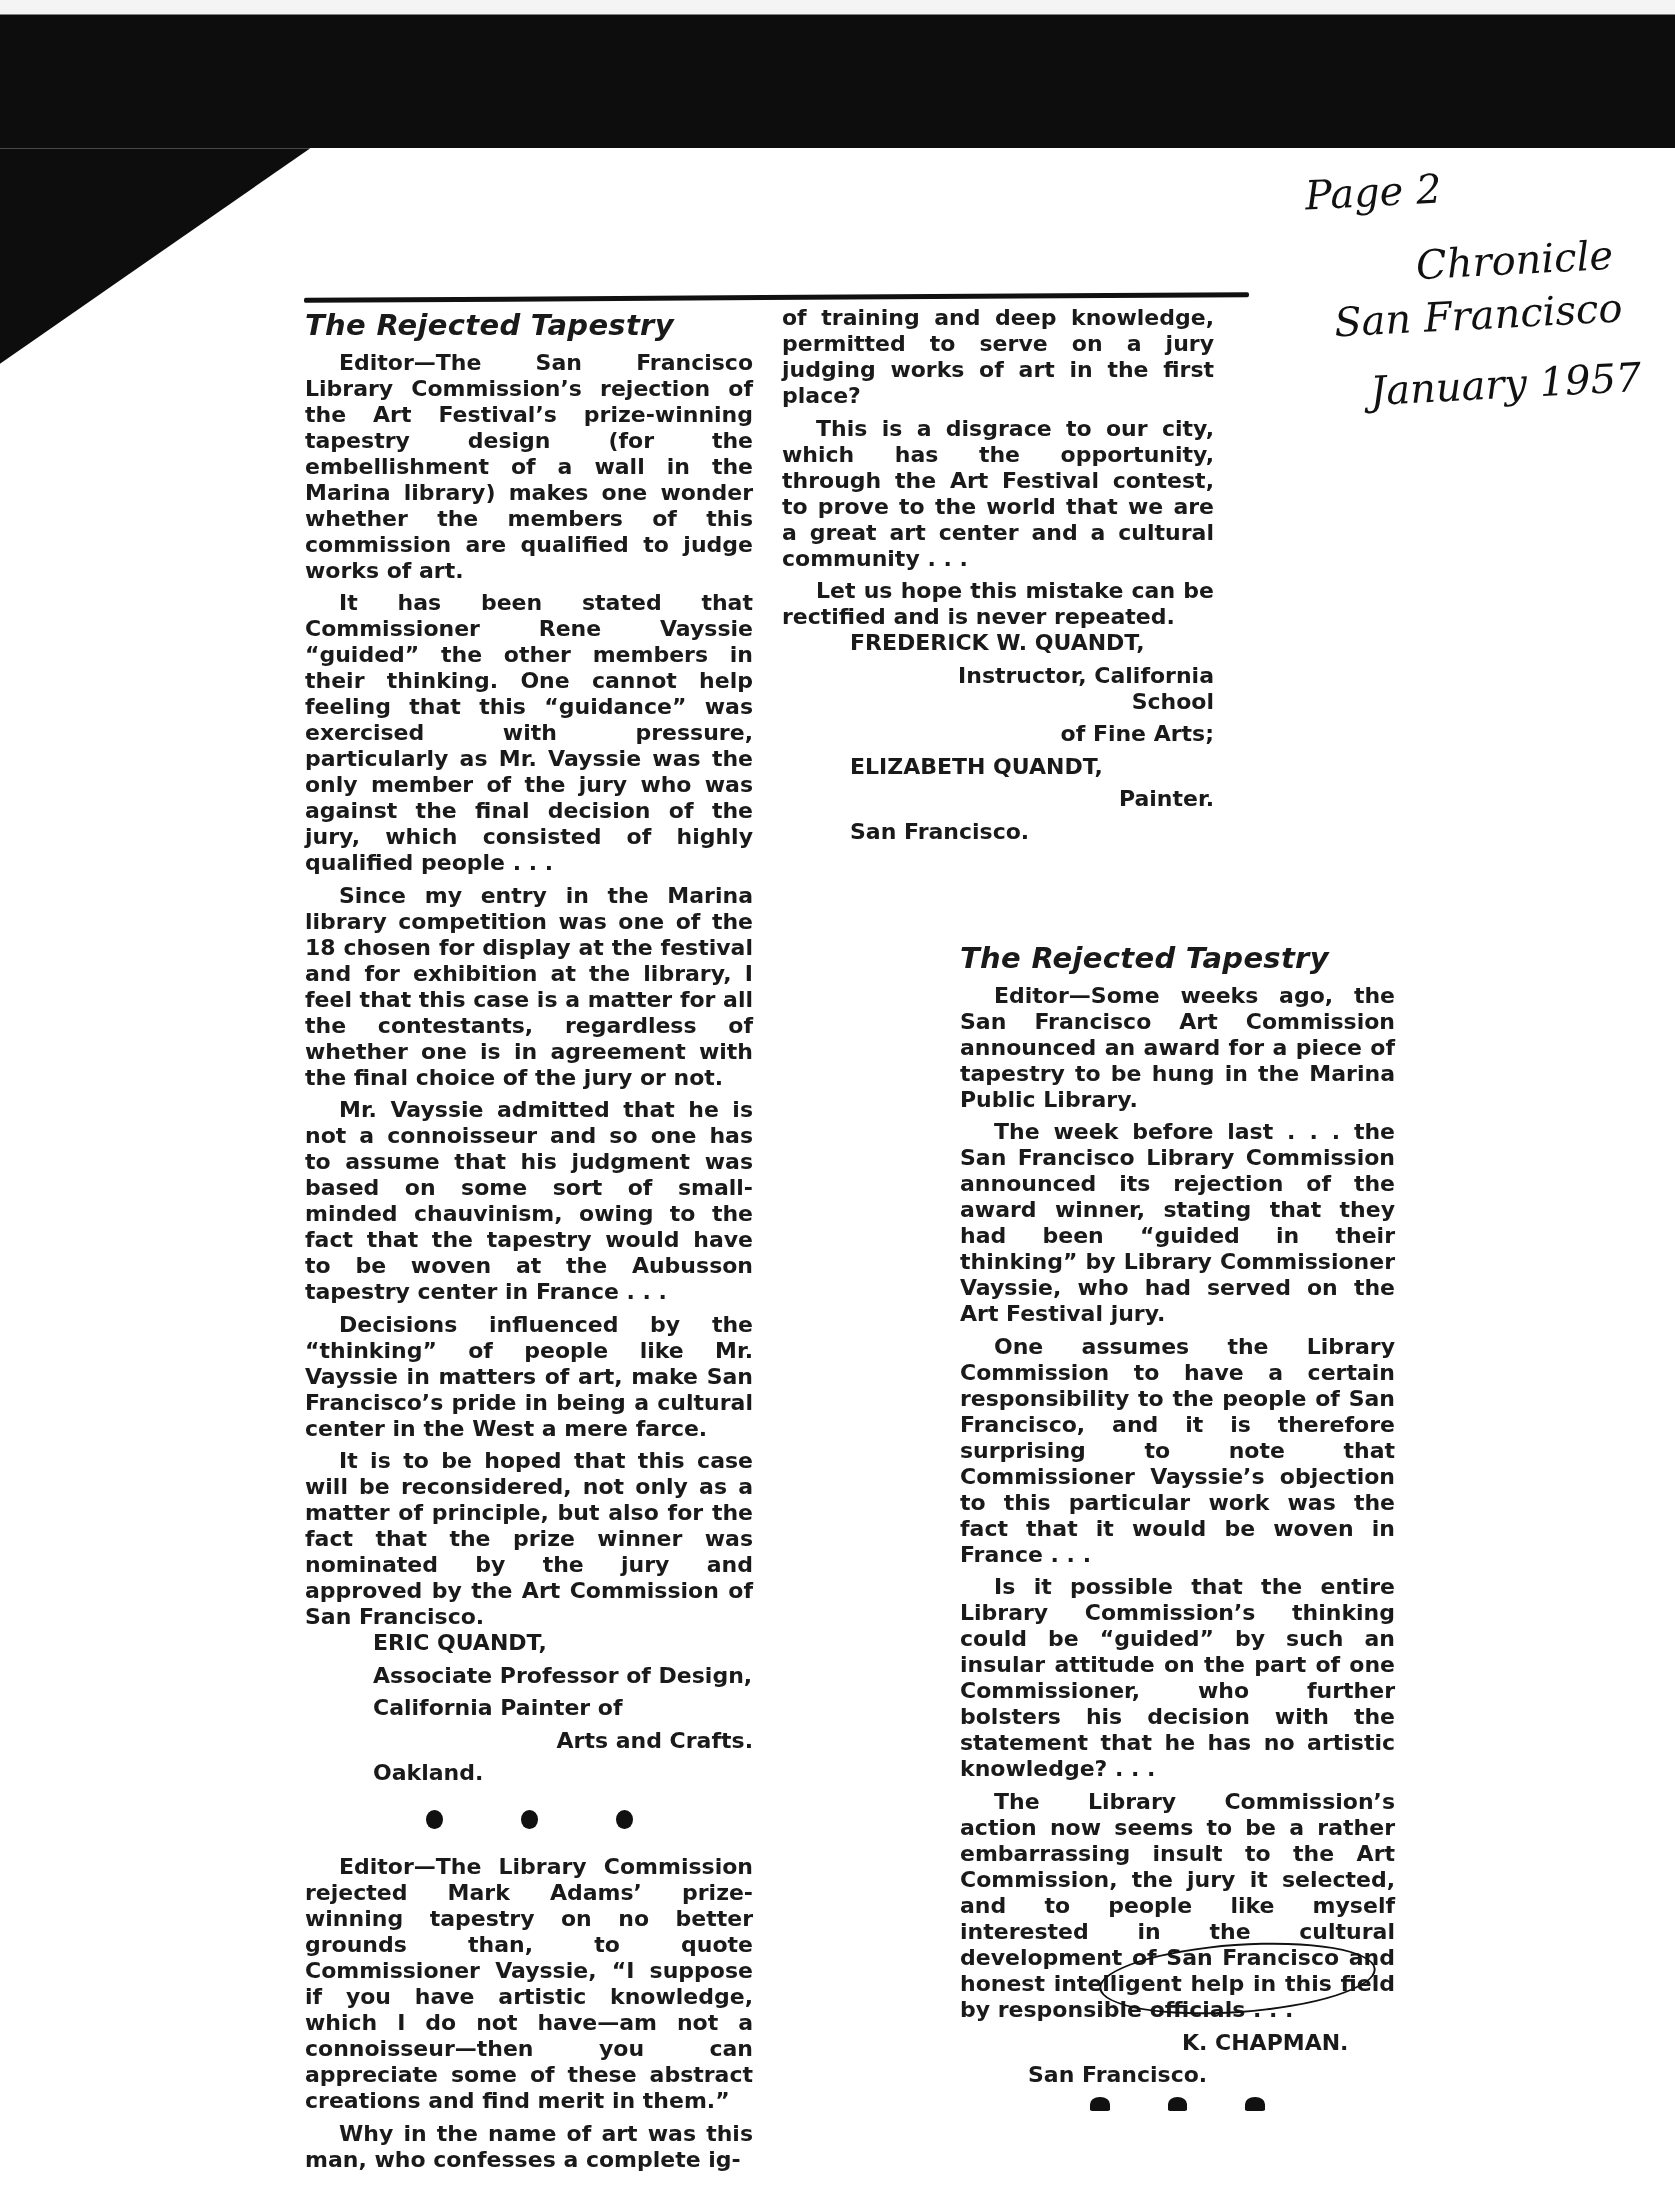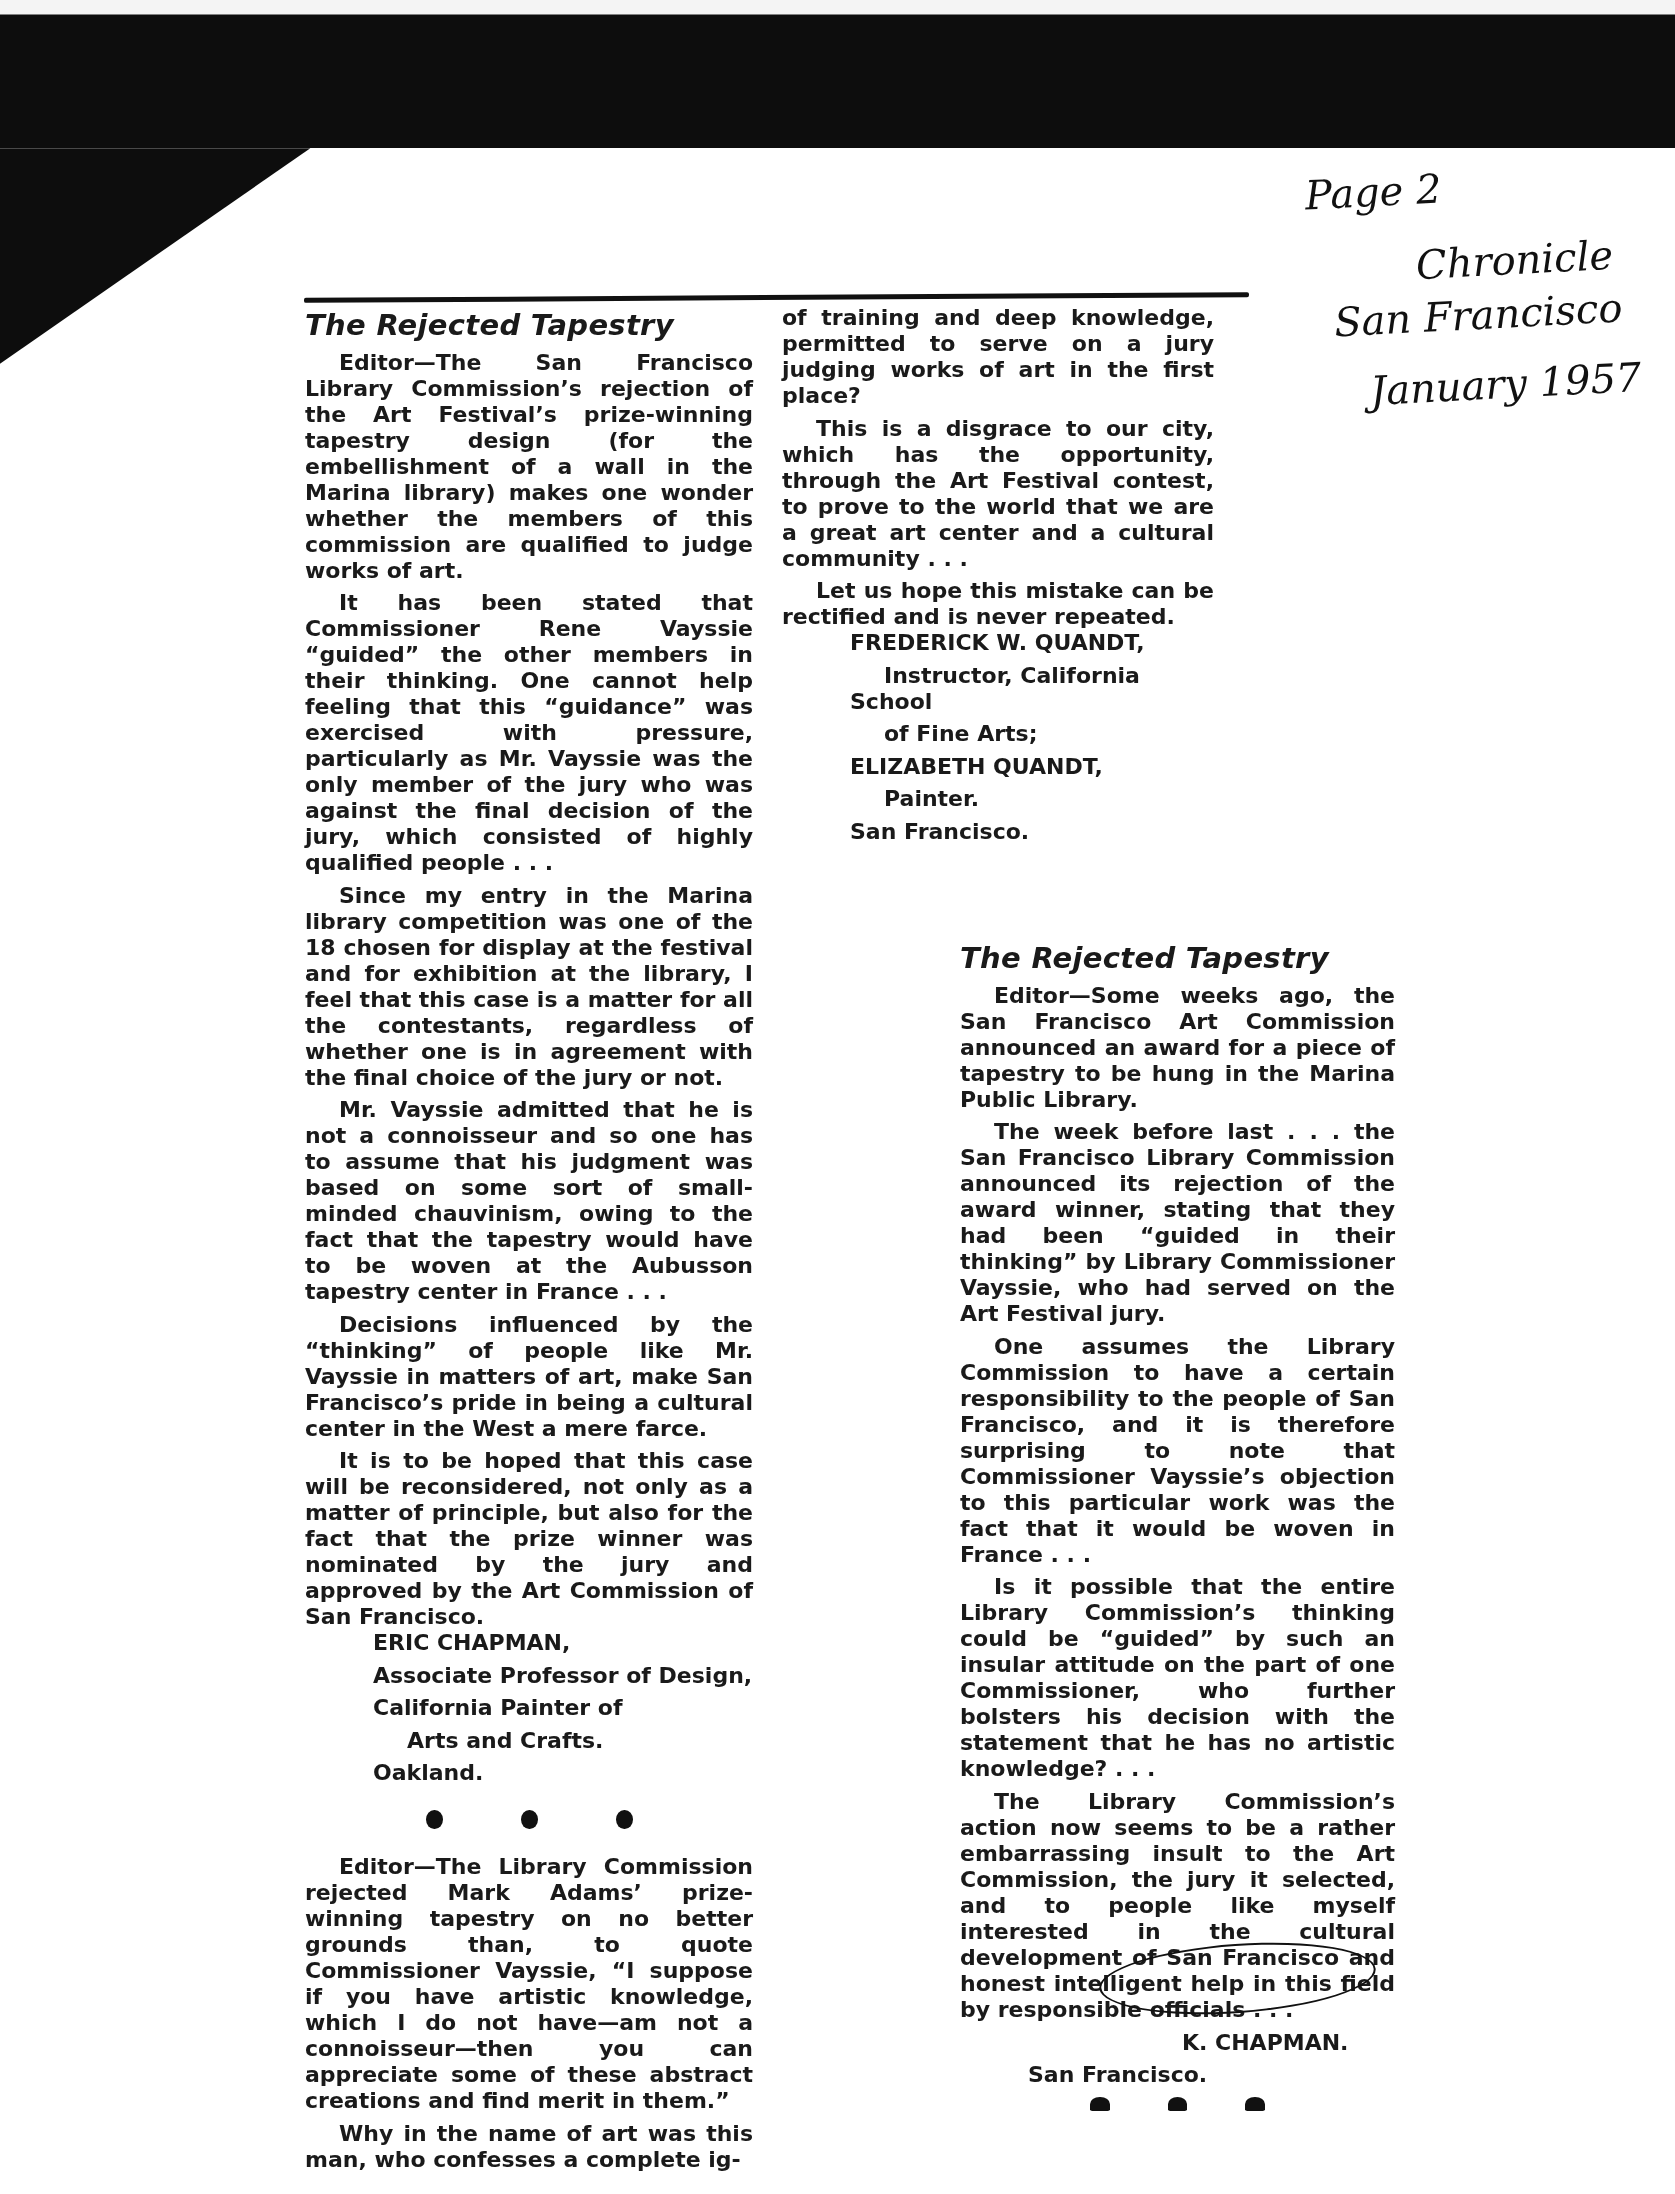--- a/index.html
+++ b/index.html
@@ -14,21 +14,21 @@
 
   .rule { position:absolute; height:4.5px; background:#111; border-radius:1.9px; }
 
   .col { position:absolute; font-size:22px; line-height:26px; text-align:justify; }
   .col p { margin:0 0 6.5px 0; text-indent:34px;font-weight:bold; }
   .col p.noindent { text-indent:0; }
   .headline { font-family:"DejaVu Sans", sans-serif; font-weight:bold; font-style:italic;
     font-size:29px; letter-spacing:0.3px; margin:0 0 11.7px 0; text-indent:0 !important; text-align:left; }
   .sig { text-align:left; text-indent:0; margin:0; }
   .sig.l1 { padding-left:34px; }
-  .sig.l2 { padding-left:68px; }
+  .sig.l2 { padding-left:68px;text-align:right; }
   .dots { display:flex; justify-content:center; gap:78px; margin:23.4px 0 25px 0; }
   .dot { width:17px; height:19.5px; background:#111; border-radius:50%; }
   .dot.half { border-radius:50% 50% 12% 12%; height:14.3px; width:19.5px; }
 
   .handwriting {
     position:absolute; font-family:"DejaVu Serif", serif; font-style:italic;
     font-size:40px; color:#111; line-height:1; transform:rotate(-3deg);
   }
   .circle-mark { position:absolute; border:2.6px solid #111; border-radius:50%; }
 </style>
@@ -52,21 +52,21 @@
 <div class="rule" style="left:304px; top:295px; width:945px; transform:rotate(-0.35deg);"></div>
 
 <div class="col" style="left:305px; top:312px; width:448px;">
   <div class="headline">The Rejected Tapestry</div>
   <p>Editor—The San Francisco Library Commission’s rejection of the Art Festival’s prize-winning tapestry design (for the embellishment of a wall in the Marina library) makes one wonder whether the members of this commission are qualified to judge works of art.</p>
   <p>It has been stated that Commissioner Rene Vayssie “guided” the other members in their thinking. One cannot help feeling that this “guidance” was exercised with pressure, particularly as Mr. Vayssie was the only member of the jury who was against the final decision of the jury, which consisted of highly qualified people . . .</p>
   <p>Since my entry in the Marina library competition was one of the 18 chosen for display at the festival and for exhibition at the library, I feel that this case is a matter for all the contestants, regardless of whether one is in agreement with the final choice of the jury or not.</p>
   <p>Mr. Vayssie admitted that he is not a connoisseur and so one has to assume that his judgment was based on some sort of small-minded chauvinism, owing to the fact that the tapestry would have to be woven at the Aubusson tapestry center in France . . .</p>
   <p>Decisions influenced by the “thinking” of people like Mr. Vayssie in matters of art, make San Francisco’s pride in being a cultural center in the West a mere farce.</p>
   <p style="margin-bottom:0;">It is to be hoped that this case will be reconsidered, not only as a matter of principle, but also for the fact that the prize winner was nominated by the jury and approved by the Art Commission of San Francisco.</p>
-  <p class="sig l1">ERIC CHAPMAN,</p>
+  <p class="sig l1">ERIC QUANDT,</p>
   <p class="sig l1">Associate Professor of Design,</p>
   <p class="sig l1">California Painter of</p>
   <p class="sig l2">Arts and Crafts.</p>
   <p class="sig l1">Oakland.</p>
 
   <div class="dots">
     <div class="dot"></div>
     <div class="dot"></div>
     <div class="dot"></div>
   </div>

